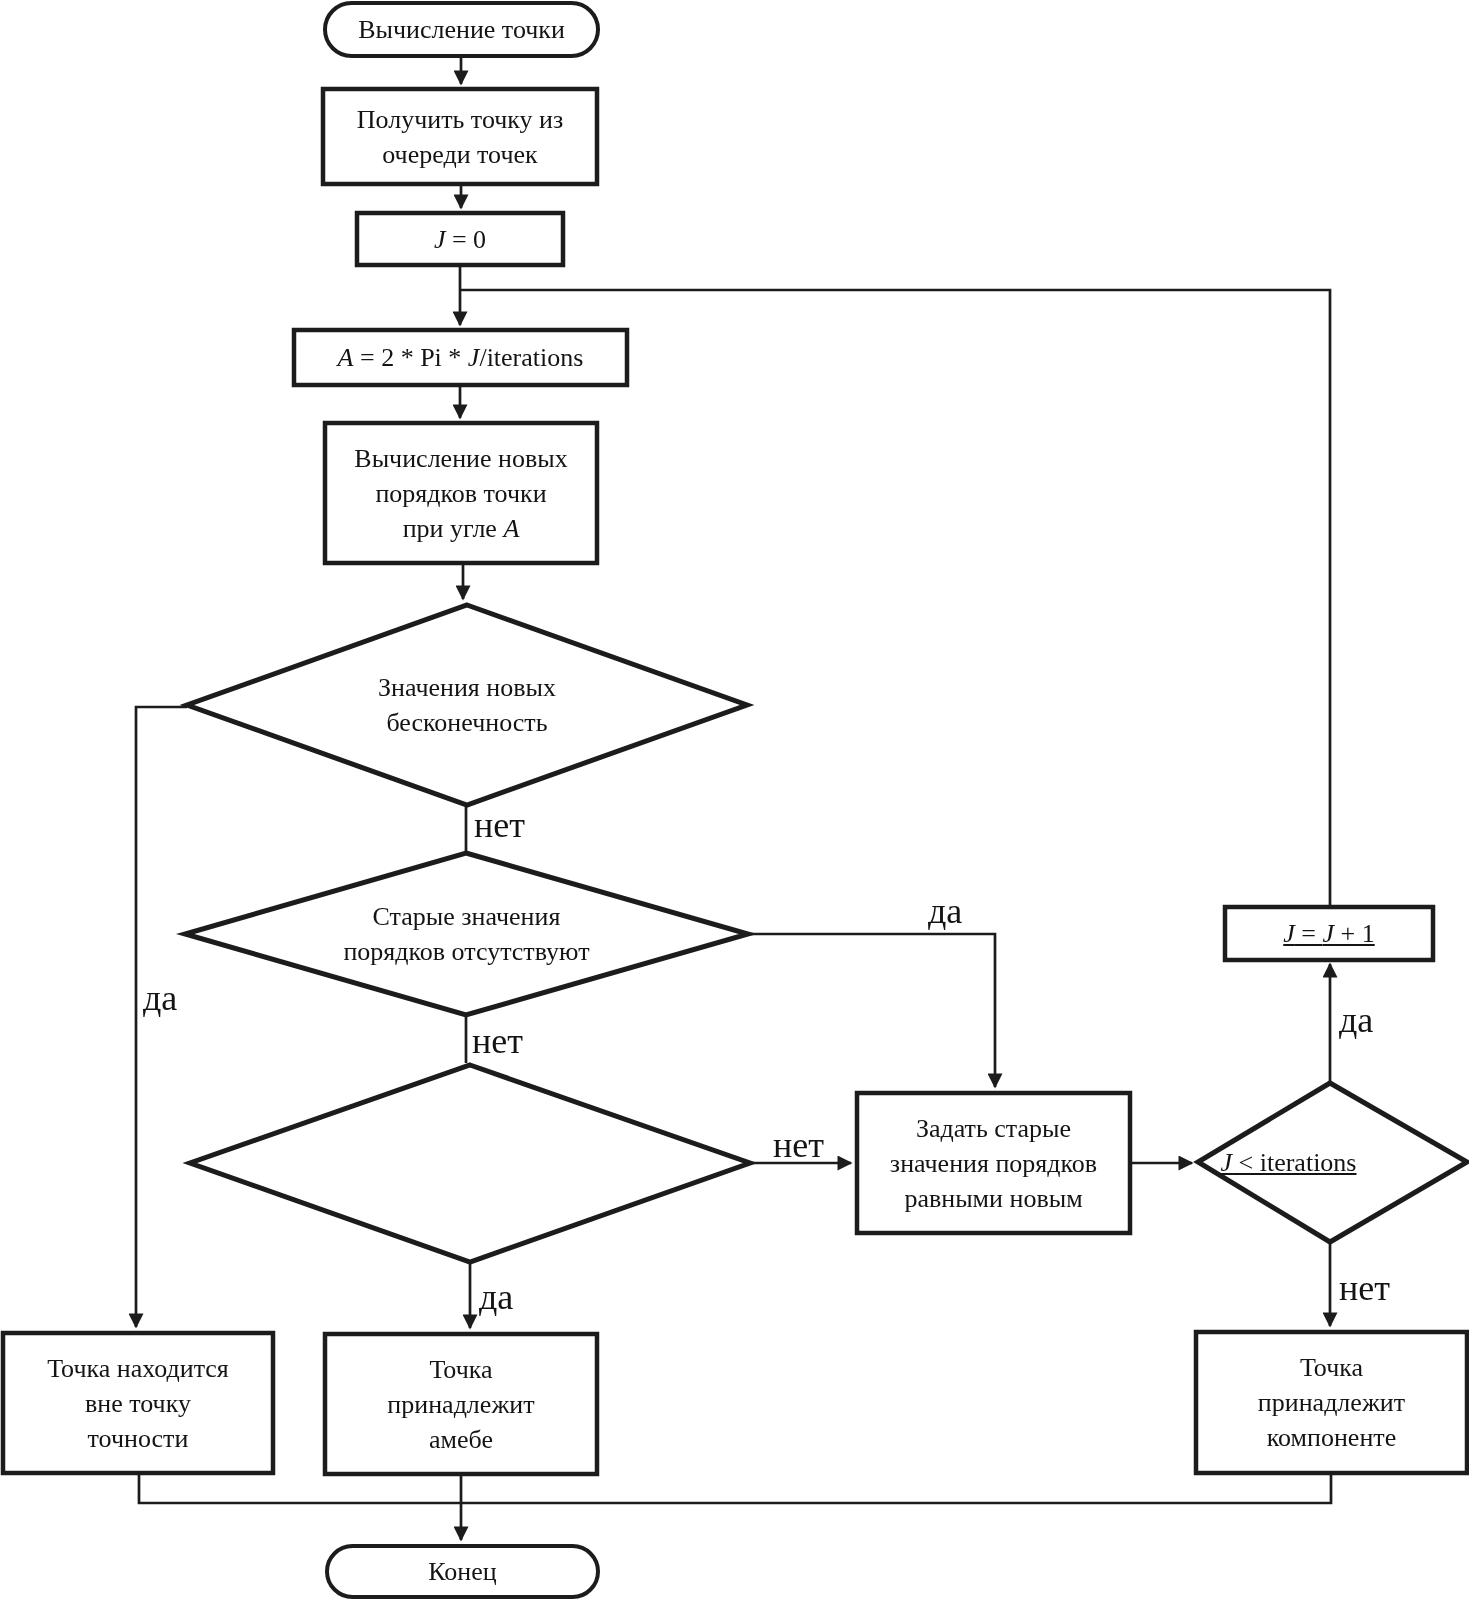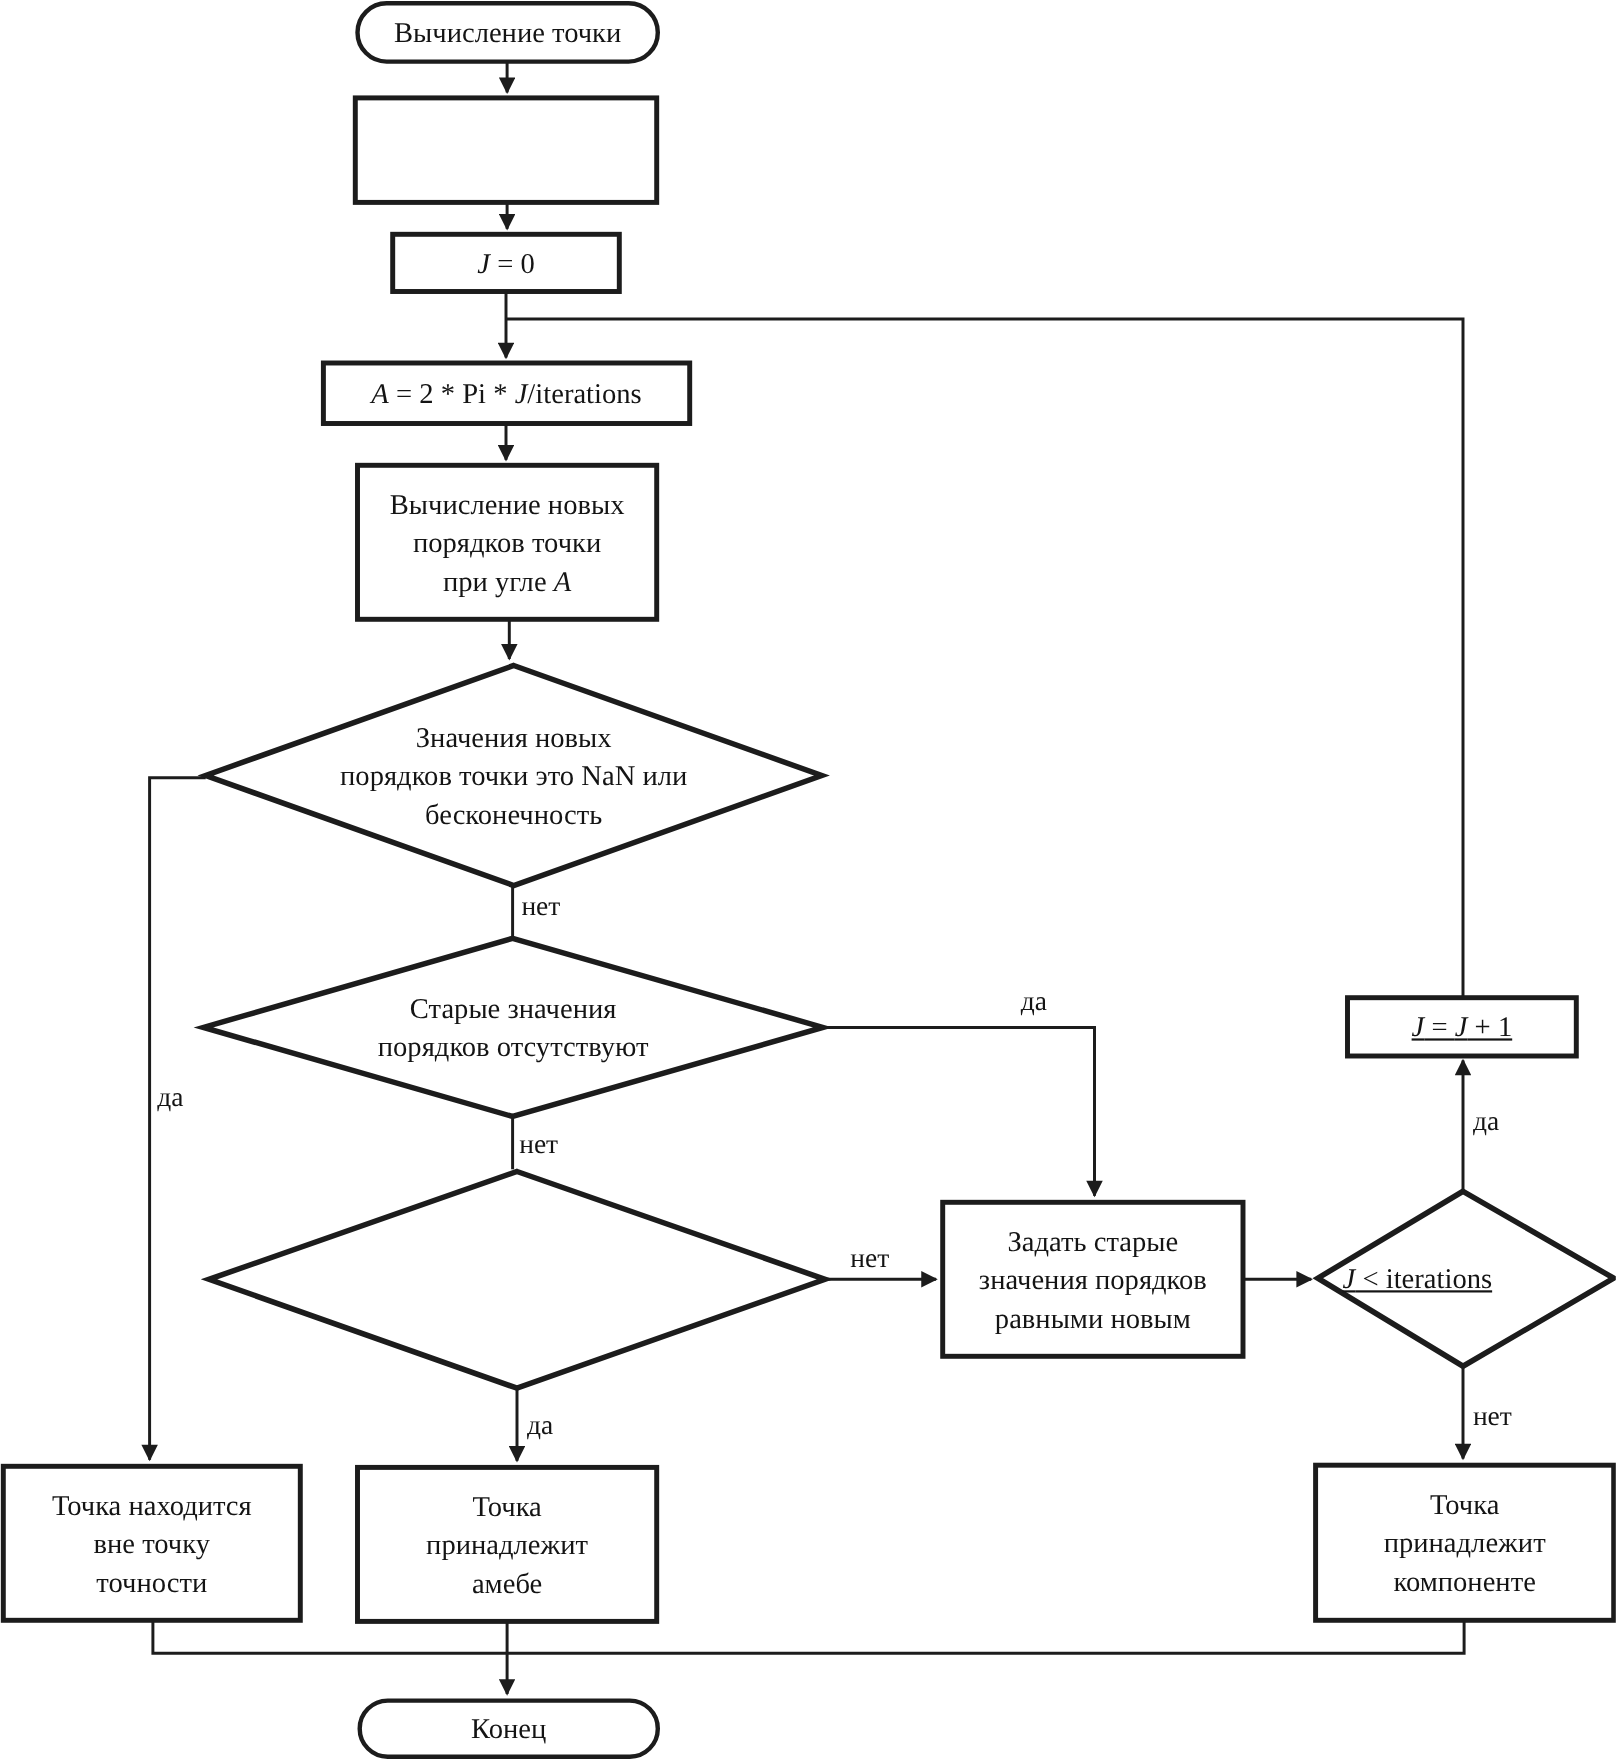--- a/index.html
+++ b/index.html
@@ -27,21 +27,21 @@
     justify-content: center;
     text-align: center;
     font-size: 26px;
     line-height: 35px;
     color: #141414;
   }
   .node-label div { white-space: pre; }
   .node-label i, .edge-label i { font-style: italic; }
   .edge-label {
     position: absolute;
-    font-size: 25px;
+    font-size: 36px;
     line-height: 30px;
     color: #141414;
     white-space: pre;
   }
   .shape { fill: #ffffff; stroke: #1c1c1c; }
   .rect-shape { stroke-width: 4.5px; }
   .terminator-shape { stroke-width: 4px; }
   .diamond-shape { stroke-width: 5px; }
   .edge { fill: none; stroke: #1c1c1c; stroke-width: 2.7px; }
 </style>
@@ -89,38 +89,41 @@
     <rect class="shape rect-shape" x="3" y="1333" width="270" height="140"></rect>
     <rect class="shape rect-shape" x="325" y="1334" width="272" height="140"></rect>
     <rect class="shape rect-shape" x="1196" y="1332" width="271" height="141"></rect>
     <rect class="shape terminator-shape" x="327" y="1546" width="271" height="51" rx="25.5" ry="25.5"></rect>
   </svg>
 
   <div class="node-label" style="left:325px; top:3px; width:273px; height:53px;">
     <div>Вычисление точки</div>
   </div>
 
+  <div class="node-label" style="left:323px; top:89px; width:274px; height:95px;">
+    <div>Получить точку из</div>
+    <div>очереди точек</div>
+  </div>
 
   <div class="node-label" style="left:357px; top:213px; width:206px; height:52px;">
     <div><i>J</i><span> = 0</span></div>
   </div>
 
   <div class="node-label" style="left:294px; top:330px; width:333px; height:55px;">
     <div><i>A</i><span> = 2 * Pi * </span><i>J</i><span>/iterations</span></div>
   </div>
 
   <div class="node-label" style="left:325px; top:423px; width:272px; height:140px;">
     <div>Вычисление новых</div>
     <div>порядков точки</div>
     <div><span>при угле </span><i>A</i></div>
   </div>
 
   <div class="node-label" style="left:187px; top:605px; width:560px; height:200px;">
     <div>Значения новых</div>
-    <div>порядков точки это NaN или</div>
     <div>бесконечность</div>
   </div>
 
   <div class="node-label" style="left:185px; top:853px; width:563px; height:162px;">
     <div>Старые значения</div>
     <div>порядков отсутствуют</div>
   </div>
 
 
   <div class="node-label" style="left:857px; top:1093px; width:273px; height:140px;">

